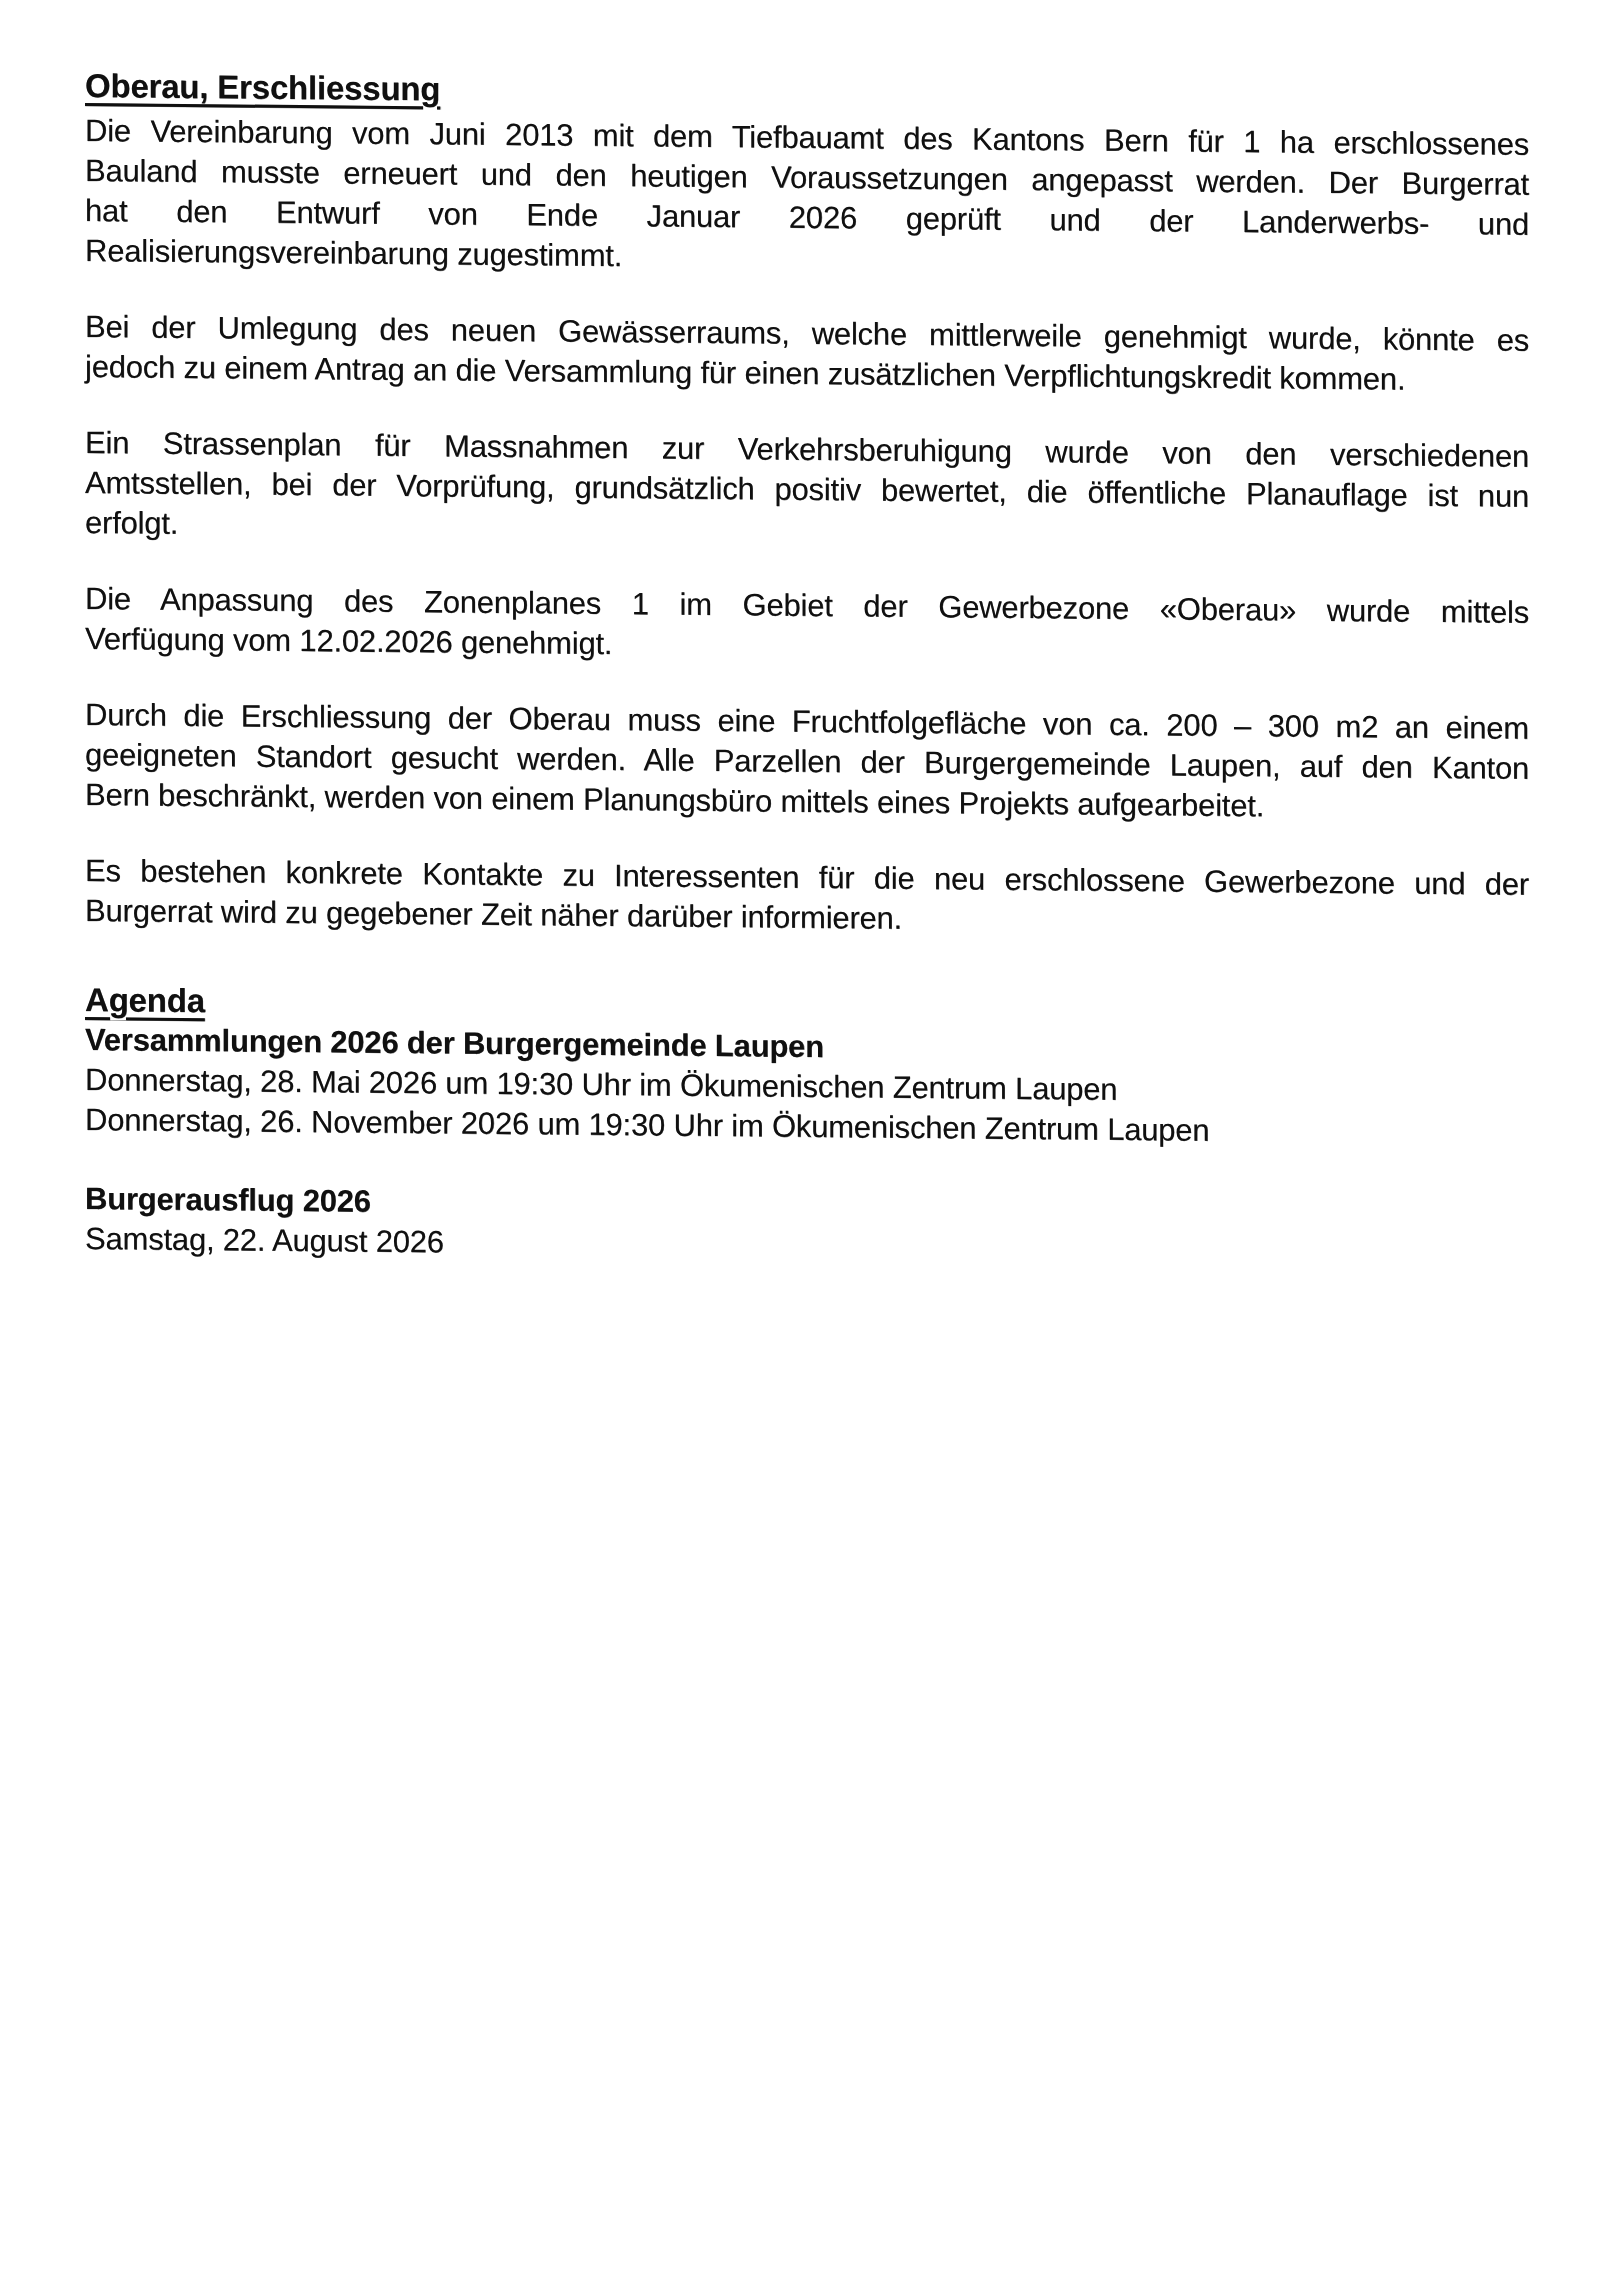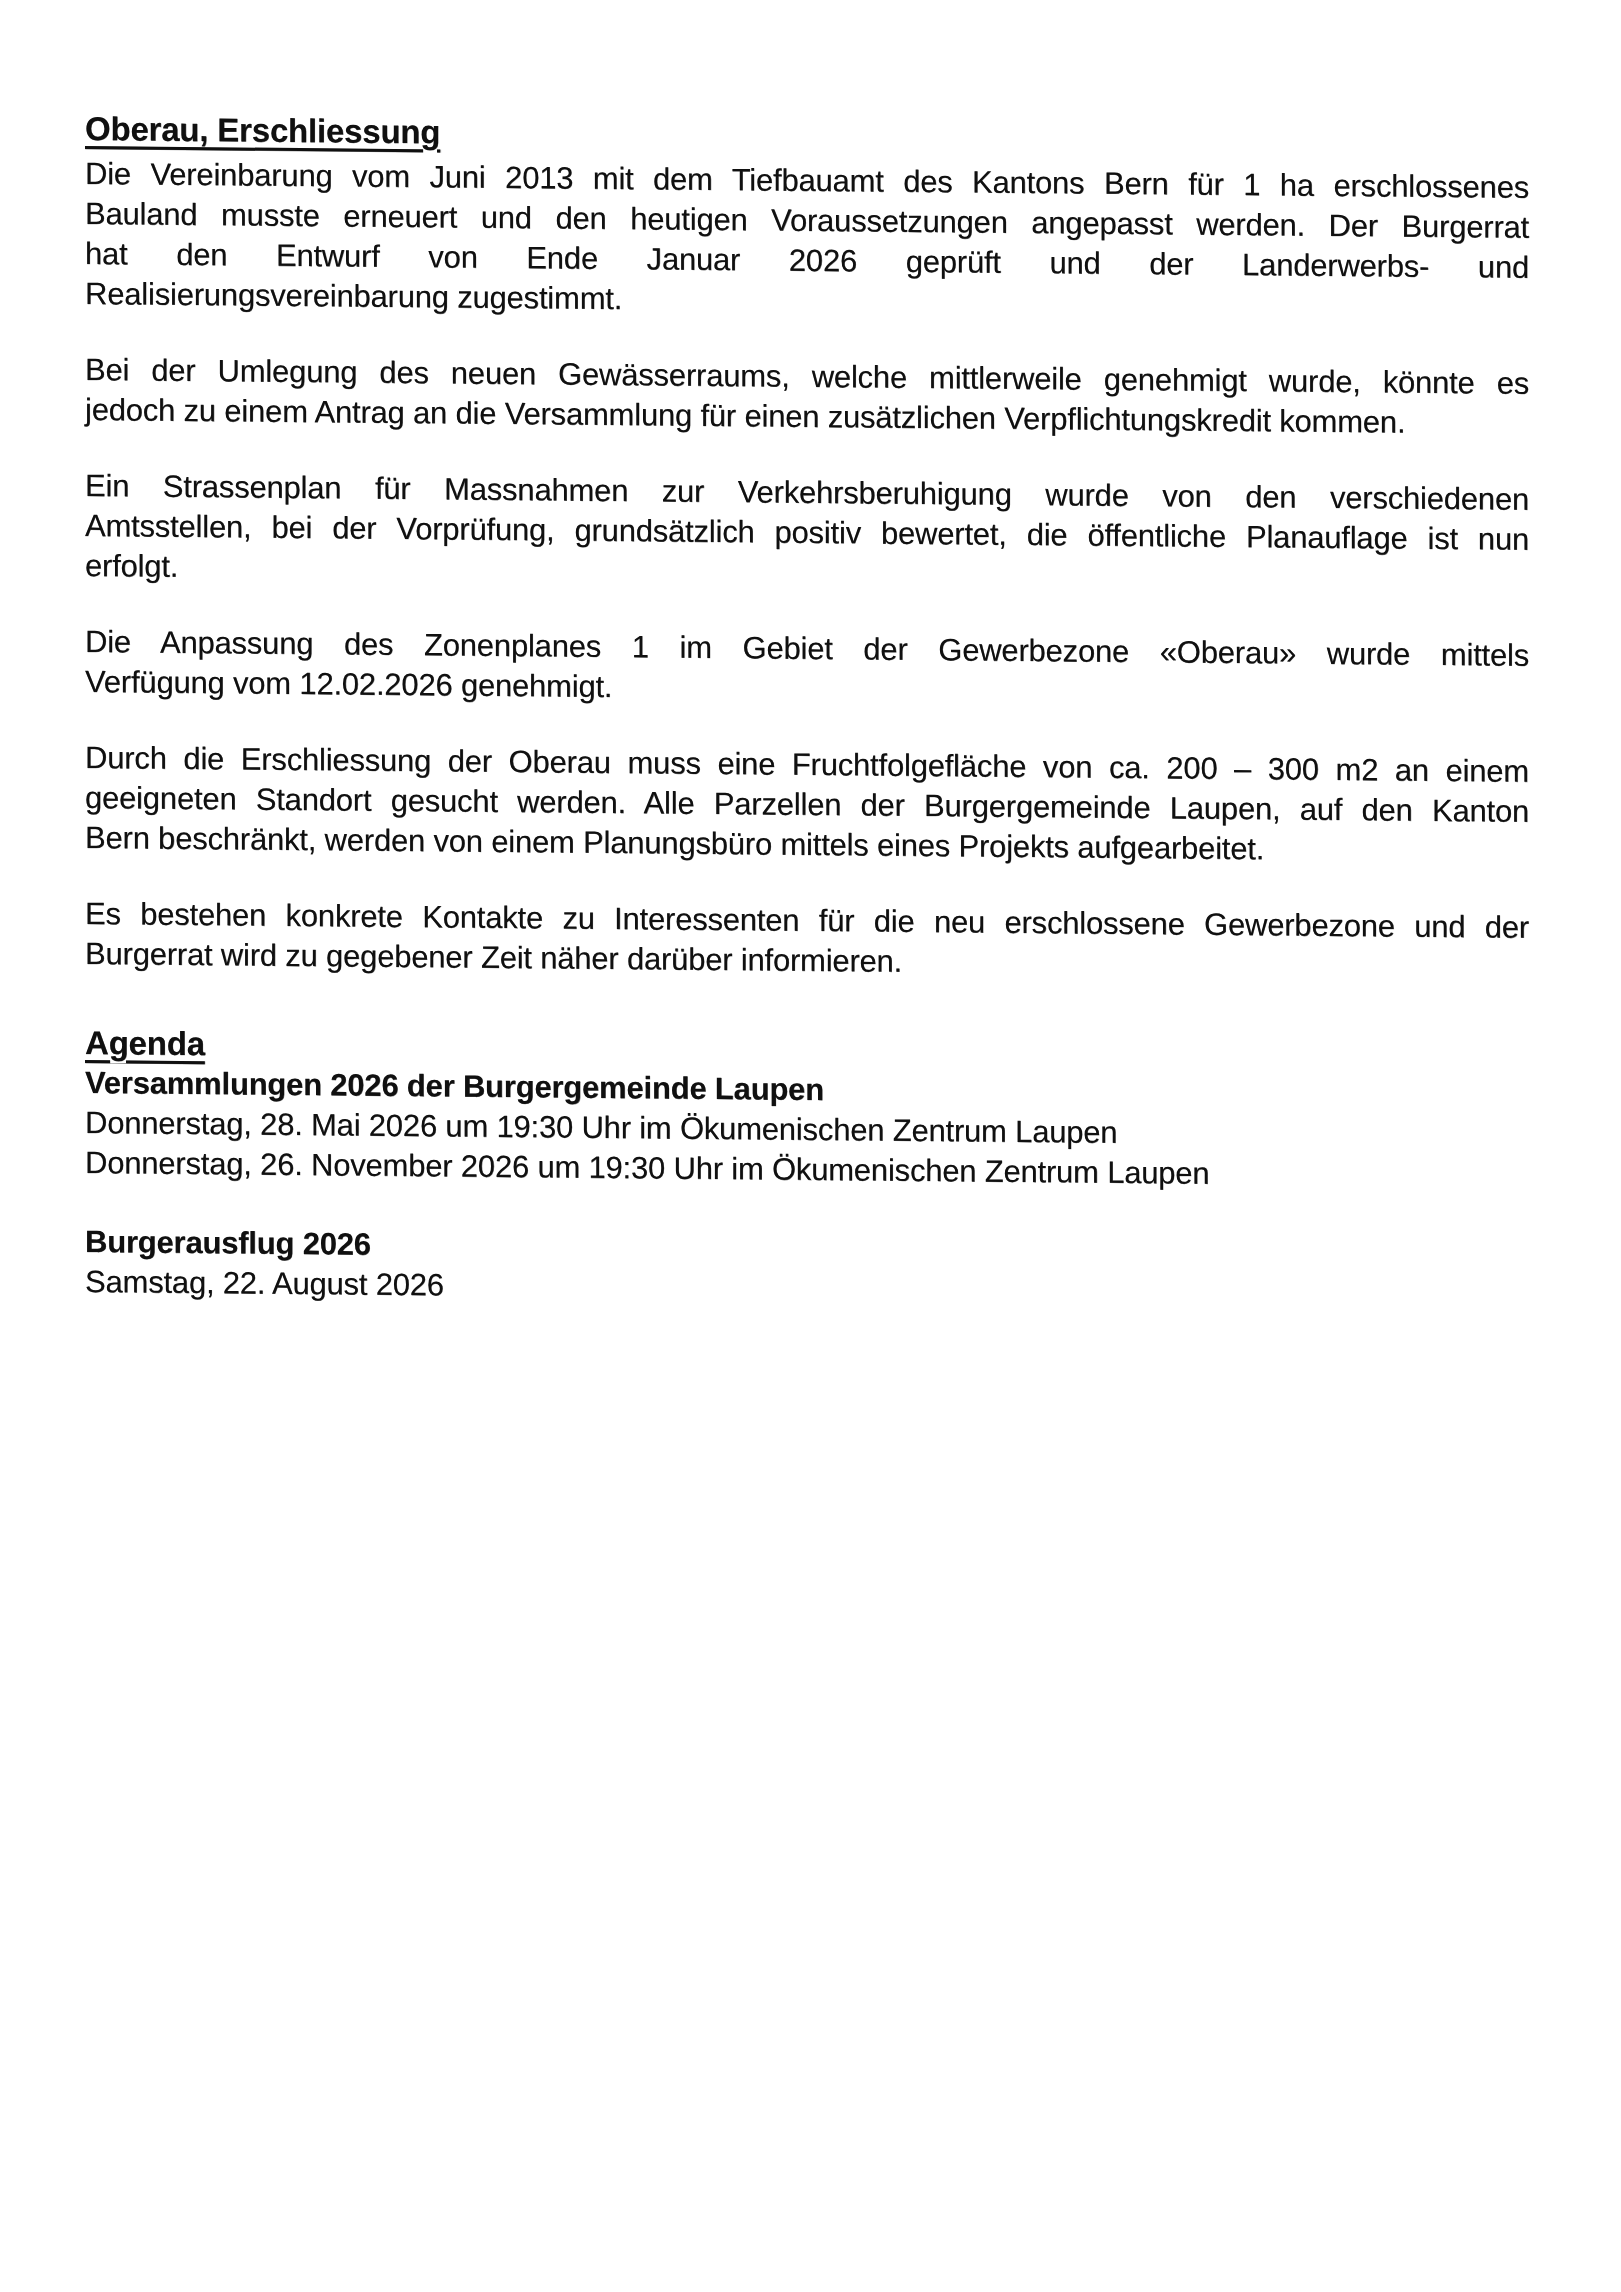--- a/index.html
+++ b/index.html
@@ -10,21 +10,21 @@
     width: 1621px;
     height: 2293px;
     background: #ffffff;
     overflow: hidden;
     font-family: "Liberation Sans", sans-serif;
   }
   .page {
     box-sizing: border-box;
     width: 1621px;
     height: 2293px;
-    padding: 109px 92px 0 85px;
+    padding: 66px 92px 0 85px;
   }
   .skew {
     transform: skewY(0.55deg);
     transform-origin: 0 0;
   }
   .doc {
     width: 1444px;
     font-size: 31px;
     line-height: 40px;
     color: #101010;

